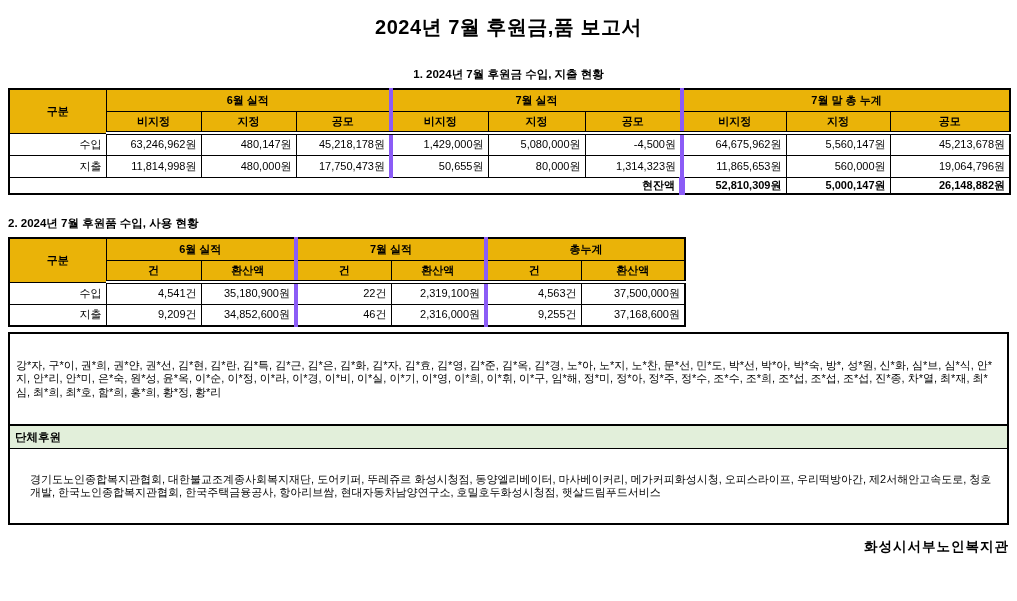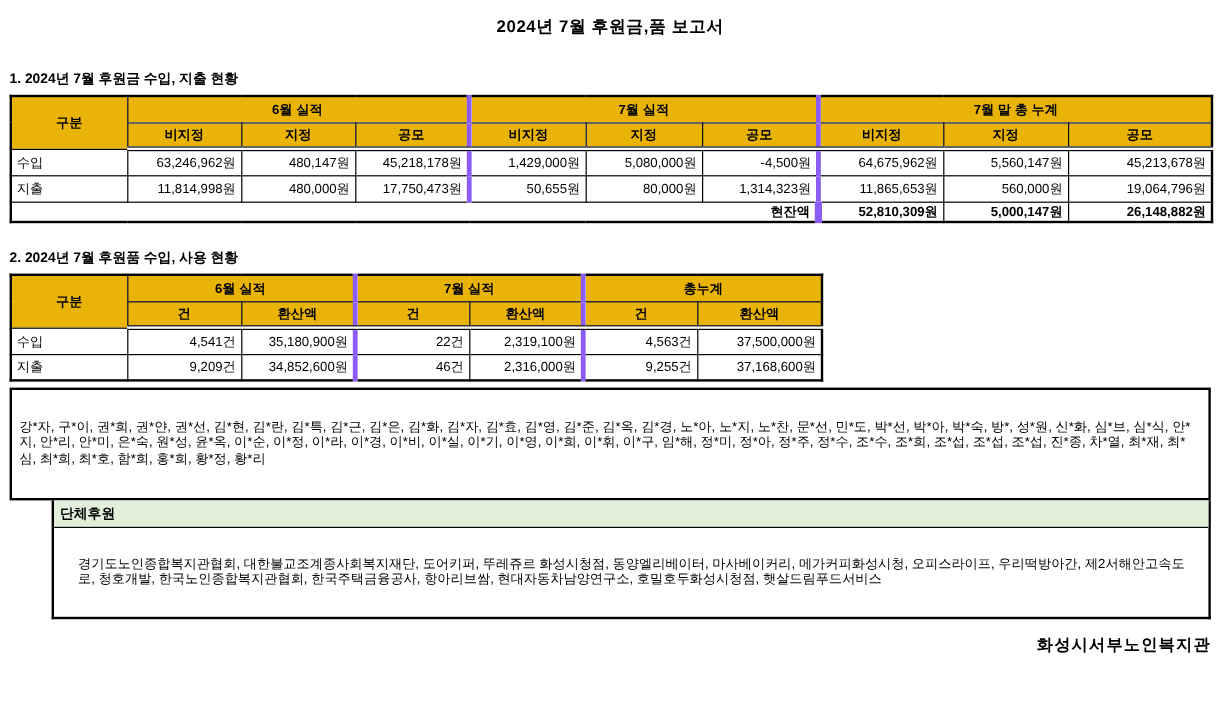--- a/index.html
+++ b/index.html
@@ -3,47 +3,47 @@
 <meta charset="utf-8">
 <style>
   html,body{margin:0;padding:0;background:#fff;}
   body{
     width:1017px;height:601px;
     font-family:"Liberation Sans","DejaVu Sans",sans-serif;
     color:#000;box-sizing:border-box;overflow:hidden;
   }
   .page{padding:0 8px;}
   .report-title{
-    text-align:center;font-size:14px;font-weight:bold;
+    text-align:center;font-size:20px;font-weight:bold;
     margin:0;padding-top:14px;letter-spacing:0.5px;
   }
   .sec-heading{font-size:11.5px;font-weight:bold;margin:0;}
-  .sec1-heading{padding-top:26px;}
+  .sec1-heading{padding-top:26px;text-align:center;}
   .sec2-heading{padding-top:21px;}
   .sec3-heading{padding-top:15px;}
 
   table{border-collapse:collapse;table-layout:fixed;margin-top:6px;}
   table{border:2px solid #000;}
   th,td{
     border:1px solid #000;font-size:11px;padding:0 4px;
     height:22px;overflow:hidden;white-space:nowrap;vertical-align:middle;
     box-sizing:border-box;
   }
   thead th{background:#eab308;font-weight:bold;text-align:center;}
   thead tr.subhead th{border-bottom:4px double #000;}
-  td.row-label{text-align:left;}
+  td.row-label{text-align:right;}
   td.num{text-align:right;}
   tr.balance-row td{height:17px;font-weight:bold;}
   td.balance-label{text-align:right;border-right:6px solid #8b5cf6;margin-left:12px;}
   .t1{width:1001px;}
   .t2{width:676px;}
   .grp-sep{border-left:4px solid #8b5cf6;}
 
   .donor-box{border:2px solid #000;margin-top:5px;}
-  .donor-box + .donor-box{margin-top:0;border-top:none;margin-left:35px;}
+  .donor-box + .donor-box{margin-top:0;border-top:none;}
   .donor-head{
     background:#E2EFDA;font-size:11.5px;font-weight:bold;
     padding:4px 5px 3px;border-bottom:1px solid #000;
   }
   .donor-body{
     font-size:11px;line-height:13.5px;padding:6px 6px;
     display:flex;align-items:center;
   }
   .donor-body .names{word-break:break-all;}
   .individual-body{height:78px;}

